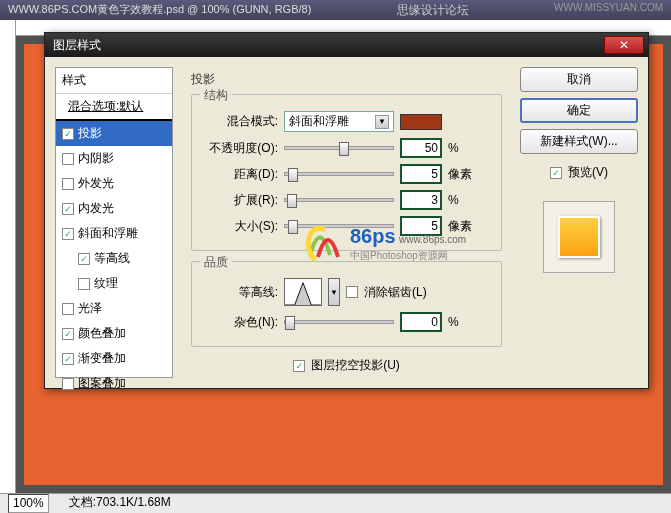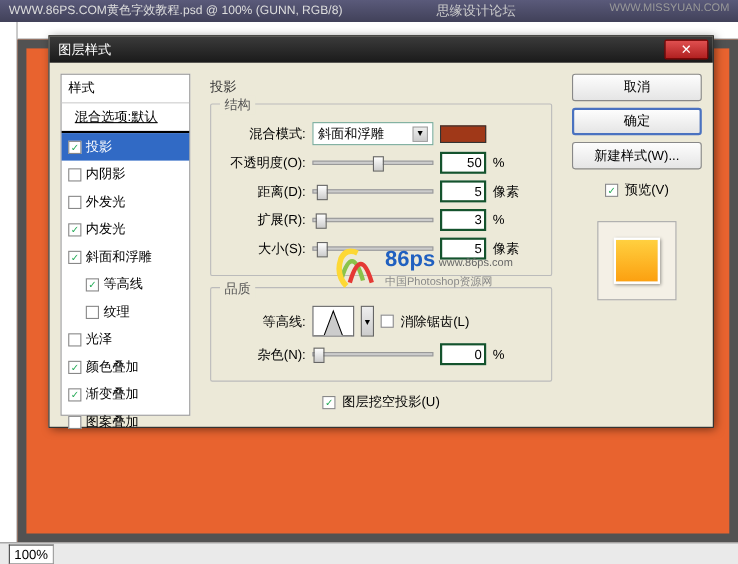--- a/index.html
+++ b/index.html
@@ -6,21 +6,21 @@
 body { background: #535353; width: 671px; height: 513px; overflow: hidden; position: relative; }
 
 .app-titlebar { background: linear-gradient(#5a5a7a, #414159); height: 20px; color: #ddd; padding: 2px 8px; display: flex; justify-content: space-between; }
 .app-title { font-size: 11px; text-align: right; }
 .watermark-top { font-size: 10px; color: #999; }
 
 .ruler-h { background: #fff; height: 16px; border-bottom: 1px solid #999; position: absolute; top: 20px; left: 16px; right: 0; }
 .ruler-v { background: #fff; width: 16px; border-right: 1px solid #999; position: absolute; top: 20px; left: 0; bottom: 20px; }
 .canvas-bg { position: absolute; top: 36px; left: 16px; right: 0; bottom: 20px; background: #e8632f; border: 8px solid #525252; }
 
-.statusbar { position: absolute; bottom: 0; left: 0; right: 0; height: 20px; background: #eaeaea; border-top: 1px solid #999; display: flex; align-items: center; gap: 20px; padding: 0 8px; font-size: 11px; }
+.statusbar { position: absolute; bottom: 0; left: 0; right: 0; height: 20px; background: #eaeaea; border-top: 1px solid #999; display: flex; gap: 20px; padding: 0 8px; font-size: 11px; }
 .zoom-box { background: #fff; border: 1px inset #999; padding: 1px 4px; }
 
 .dialog { position: absolute; top: 32px; left: 44px; width: 605px; height: 357px; background: #ece9d8; border: 1px solid #222; box-shadow: 2px 2px 8px rgba(0,0,0,0.5); }
 .dlg-titlebar { background: linear-gradient(#3b3b3b, #1a1a1a); height: 24px; color: #fff; display: flex; align-items: center; justify-content: space-between; padding: 0 4px 0 8px; }
 .dlg-close { background: linear-gradient(#e05050, #b02020); color: #fff; width: 40px; height: 18px; border: 1px solid #800; display: flex; align-items: center; justify-content: center; border-radius: 2px; cursor: pointer; }
 .dlg-body { display: flex; padding: 10px; gap: 10px; height: calc(100% - 24px); }
 
 .styles-list { width: 118px; border: 1px solid #999; background: #fff; }
 .styles-header { padding: 4px 6px; border-bottom: 1px solid #ccc; }
 .styles-sub { padding: 4px 12px; border-bottom: 2px solid #000000; text-decoration: underline; }
@@ -67,20 +67,21 @@
   <span style="color:#ccc">思缘设计论坛</span>
   <span class="watermark-top">WWW.MISSYUAN.COM</span>
 </div>
 
 <div class="ruler-v"></div>
 <div class="ruler-h"></div>
 <div class="canvas-bg"></div>
 
 <div class="statusbar">
   <span class="zoom-box">100%</span>
+  <span>文档:703.1K/1.68M</span>
 </div>
 
 <div class="dialog">
   <div class="dlg-titlebar">
     <span>图层样式</span>
     <div class="dlg-close">
         <span>✕</span>
       </div>
   </div>
   <div class="dlg-body">

